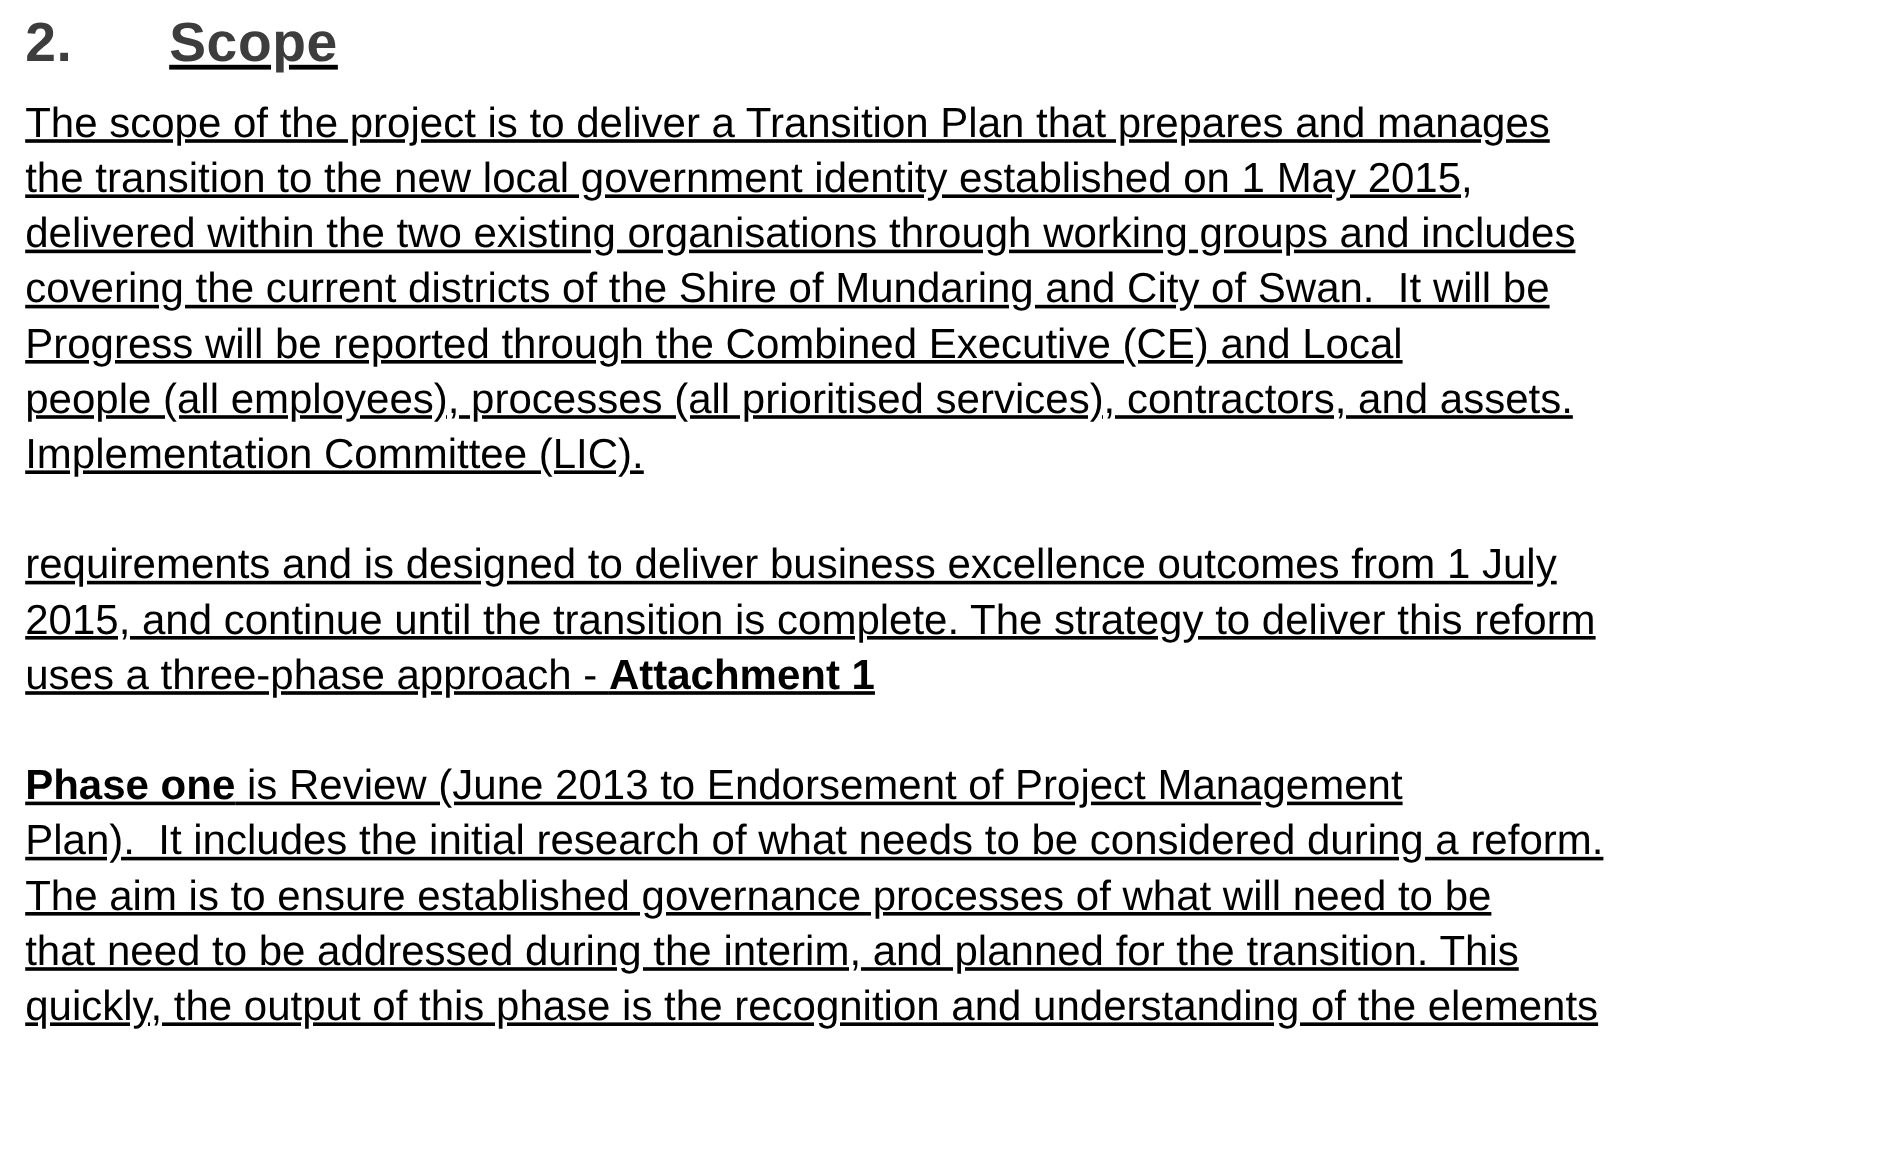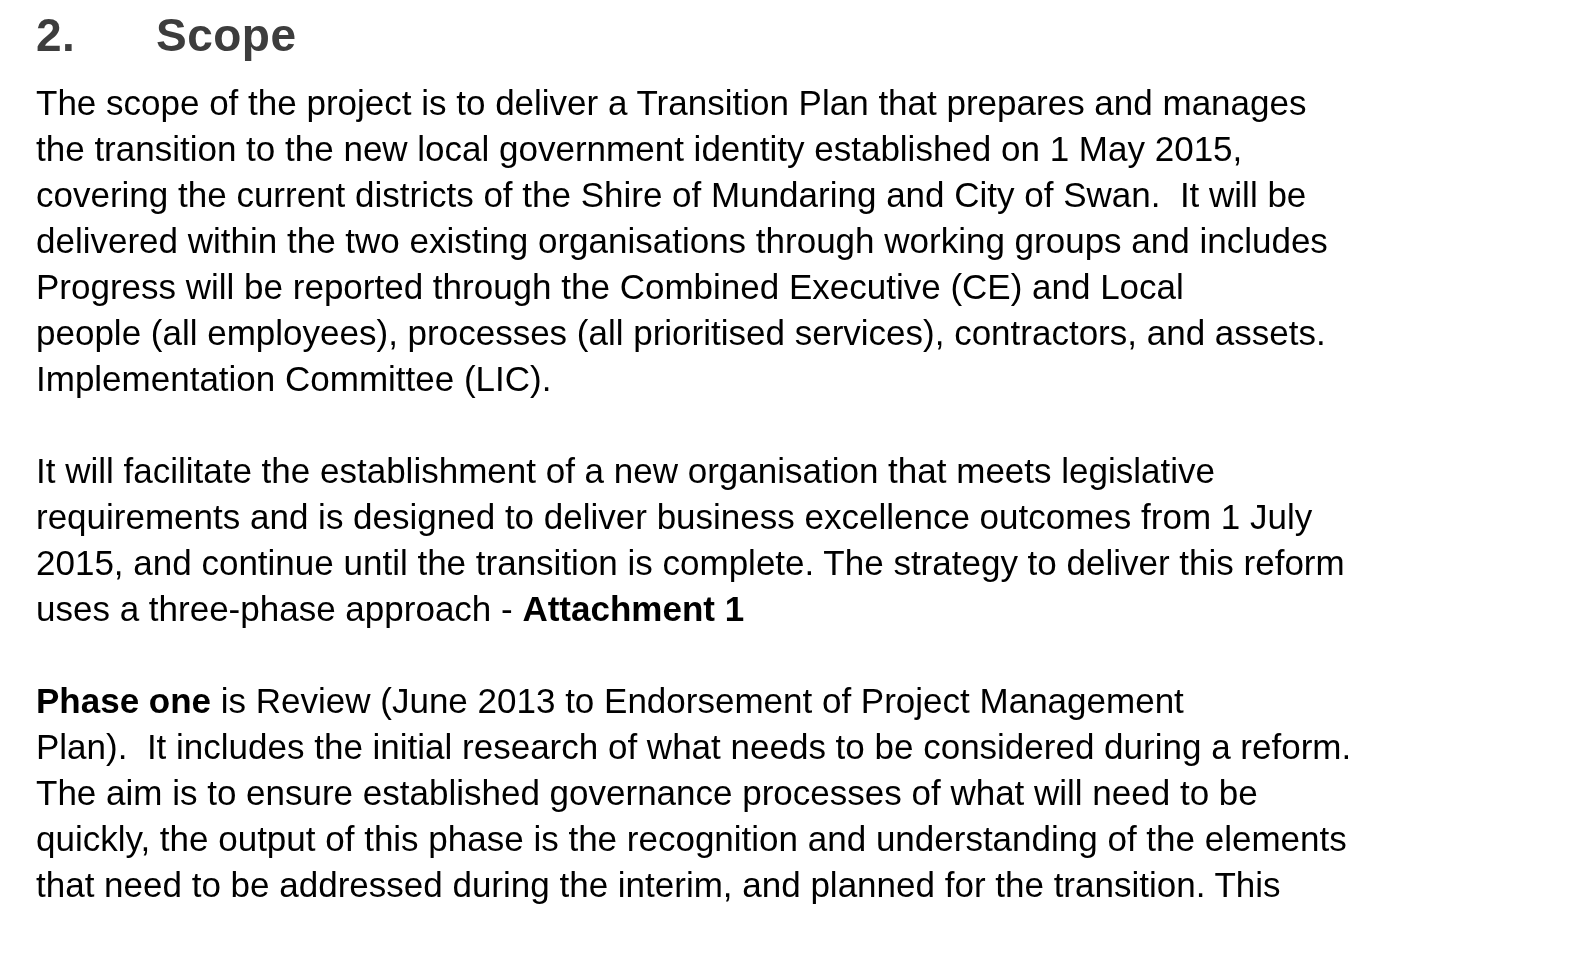--- a/index.html
+++ b/index.html
@@ -15,21 +15,22 @@
   }
   body {
     width: 1572px;
     height: 971px;
     overflow: hidden;
     font-family: "Liberation Sans", sans-serif;
   }
   .page {
     width: 100%;
     height: 100%;
-    padding: 6px 30px 0 36px;
+    padding: 6px 30px 0 21px;
+    text-decoration: underline;
   }
   .heading {
     margin: 0;
     font-size: 46px;
     font-weight: bold;
     line-height: 58px;
     color: var(--color-heading);
     letter-spacing: 0.5px;
   }
   .heading .h-num {
@@ -59,35 +60,34 @@
 
 <div class="page">
 
   <h2 class="heading">
     <span class="h-num">2.</span><span class="h-title">Scope</span>
   </h2>
 
   <p class="para">
     <span class="line">The scope of the project is to deliver a Transition Plan that prepares and manages</span>
     <span class="line">the transition to the new local government identity established on 1 May 2015,</span>
+    <span class="line">delivered within the two existing organisations through working groups and includes</span>
     <span class="line">covering the current districts of the Shire of Mundaring and City of Swan.  It will be</span>
-    <span class="line">delivered within the two existing organisations through working groups and includes</span>
     <span class="line">Progress will be reported through the Combined Executive (CE) and Local</span>
     <span class="line">people (all employees), processes (all prioritised services), contractors, and assets.</span>
     <span class="line">Implementation Committee (LIC).</span>
   </p>
 
   <p class="para">
-    <span class="line">It will facilitate the establishment of a new organisation that meets legislative</span>
     <span class="line">requirements and is designed to deliver business excellence outcomes from 1 July</span>
     <span class="line">2015, and continue until the transition is complete. The strategy to deliver this reform</span>
     <span class="line"><span>uses a three-phase approach - </span><strong>Attachment 1</strong></span>
   </p>
 
   <p class="para">
     <span class="line"><strong>Phase one</strong><span> is Review (June 2013 to Endorsement of Project Management</span></span>
     <span class="line">Plan).  It includes the initial research of what needs to be considered during a reform.</span>
     <span class="line">The aim is to ensure established governance processes of what will need to be</span>
+    <span class="line">that need to be addressed during the interim, and planned for the transition. This</span>
     <span class="line">quickly, the output of this phase is the recognition and understanding of the elements</span>
-    <span class="line">that need to be addressed during the interim, and planned for the transition. This</span>
   </p>
 
 </div>
 
 </body></html>

